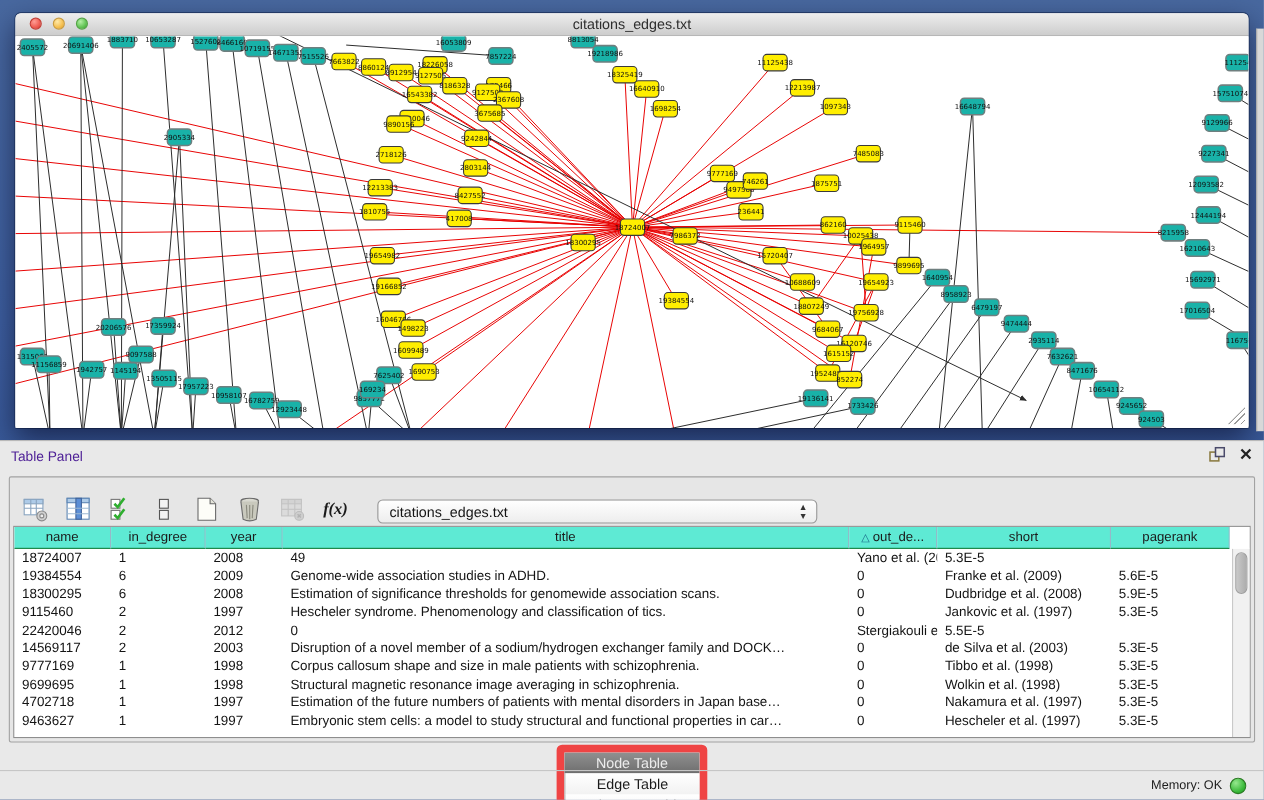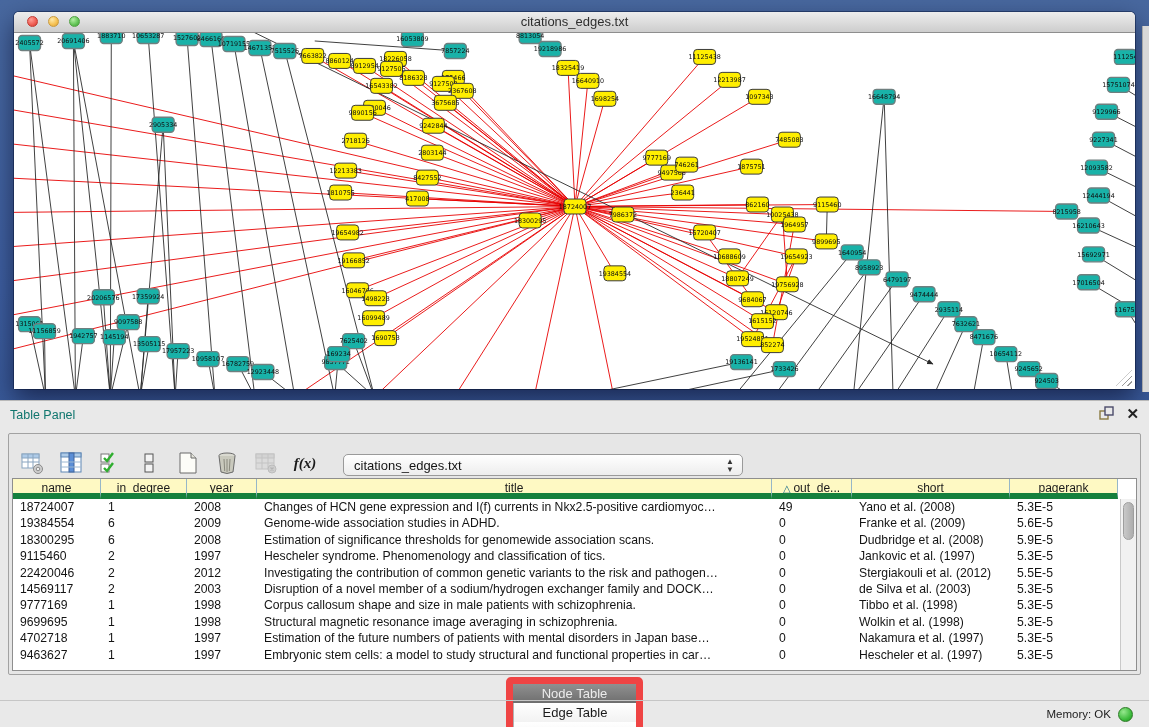--- a/index.html
+++ b/index.html
@@ -38,21 +38,21 @@
   .nlabel{font-family:"DejaVu Sans",sans-serif;font-size:6.4px;fill:#101010;text-anchor:middle;}
   .resize-grip{
     position:absolute;right:3px;bottom:3px;width:16px;height:16px;
     background:repeating-linear-gradient(135deg,transparent 0 3px,#9a9a9a 3px 4px);
     clip-path:polygon(100% 0,100% 100%,0 100%);
   }
   .right-sliver{position:absolute;right:0;top:26px;width:6px;height:366px;background:#d8d8d8;border-left:1px solid #a8a8a8;}
   
   .table-panel{position:absolute;left:0;top:400px;right:0;bottom:0;background:#e9e9e9;border-top:1px solid #b9b9b9;}
   .panel-header{position:relative;height:28px;}
-  .panel-title{position:absolute;left:10px;top:7px;font-size:12.5px;color:#0f766e;}
+  .panel-title{position:absolute;left:10px;top:7px;font-size:12.5px;color:#4c1d95;}
   .panel-actions{position:absolute;right:10px;top:5px;display:flex;gap:12px;align-items:center;}
   .float-ic{width:15px;height:15px;display:inline-block;}
   .close-ic{font-size:15px;font-weight:bold;color:#222;line-height:15px;cursor:default;}
   .dock{
     position:absolute;left:8px;right:8px;top:32px;height:240px;
     background:#e6e6e6;border:1px solid #a2a2a2;border-radius:2px;
   }
   .toolbar{height:42px;display:flex;align-items:flex-end;padding:0 10px;gap:13px;}
   .tbtn{width:26px;height:26px;display:flex;align-items:center;justify-content:center;}
   .tbtn svg{display:block;}
@@ -64,21 +64,21 @@
     border:1px solid #9a9a9a;border-radius:5px;
     display:flex;align-items:center;padding:0 10px;box-sizing:border-box;
     font-size:13px;color:#141414;
   }
   .combo .arrows{position:absolute;right:8px;top:3px;font-size:8px;line-height:8px;color:#333;text-align:center;}
   
   .tablewrap{position:absolute;left:3px;right:3px;top:44px;bottom:3px;background:#fff;border:1px solid #8e8e8e;overflow:hidden;}
   .cols{display:grid;grid-template-columns:88px 86px 70px 1fr 80px 158px 108px 18px;}
   .thead{height:20px;}
   .th{
-    background:#fef9c3;border-right:1px solid #96b7c8;border-bottom:6px solid #15803d;
+    background:#5eead4;border-right:1px solid #96b7c8;border-bottom:1px solid #15803d;
     font-size:12px;color:#1b1b1b;text-align:center;line-height:19px;
     overflow:hidden;white-space:nowrap;
   }
   .th.filler{background:#fff;border-right:none;border-bottom:1px solid #fff;}
   .sort{color:#1c6e8c;font-size:10px;}
   .tr{height:16.4px;}
   .td{
     font-size:12.2px;color:#141414;line-height:16.4px;padding-left:7px;
     overflow:hidden;white-space:nowrap;
   }
@@ -795,21 +795,20 @@
           <div class="th"><span class="sort">△ </span>out_de...</div>
           <div class="th">short</div>
           <div class="th">pagerank</div>
           <div class="th filler"></div>
         </div>
       <div class="tbody">
           <div class="tr cols">
             <div class="td">18724007</div>
             <div class="td">1</div>
             <div class="td">2008</div>
-            <div class="td">Changes of HCN gene expression and I(f) currents in Nkx2.5-positive cardiomyoc…</div>
             <div class="td">49</div>
             <div class="td">Yano et al. (2008)</div>
             <div class="td">5.3E-5</div>
           </div>
           <div class="tr cols">
             <div class="td">19384554</div>
             <div class="td">6</div>
             <div class="td">2009</div>
             <div class="td">Genome-wide association studies in ADHD.</div>
             <div class="td">0</div>
@@ -831,21 +830,20 @@
             <div class="td">1997</div>
             <div class="td">Hescheler syndrome. Phenomenology and classification of tics.</div>
             <div class="td">0</div>
             <div class="td">Jankovic et al. (1997)</div>
             <div class="td">5.3E-5</div>
           </div>
           <div class="tr cols">
             <div class="td">22420046</div>
             <div class="td">2</div>
             <div class="td">2012</div>
-            <div class="td">Investigating the contribution of common genetic variants to the risk and pathogen…</div>
             <div class="td">0</div>
             <div class="td">Stergiakouli et al. (2012)</div>
             <div class="td">5.5E-5</div>
           </div>
           <div class="tr cols">
             <div class="td">14569117</div>
             <div class="td">2</div>
             <div class="td">2003</div>
             <div class="td">Disruption of a novel member of a sodium/hydrogen exchanger family and DOCK…</div>
             <div class="td">0</div>

